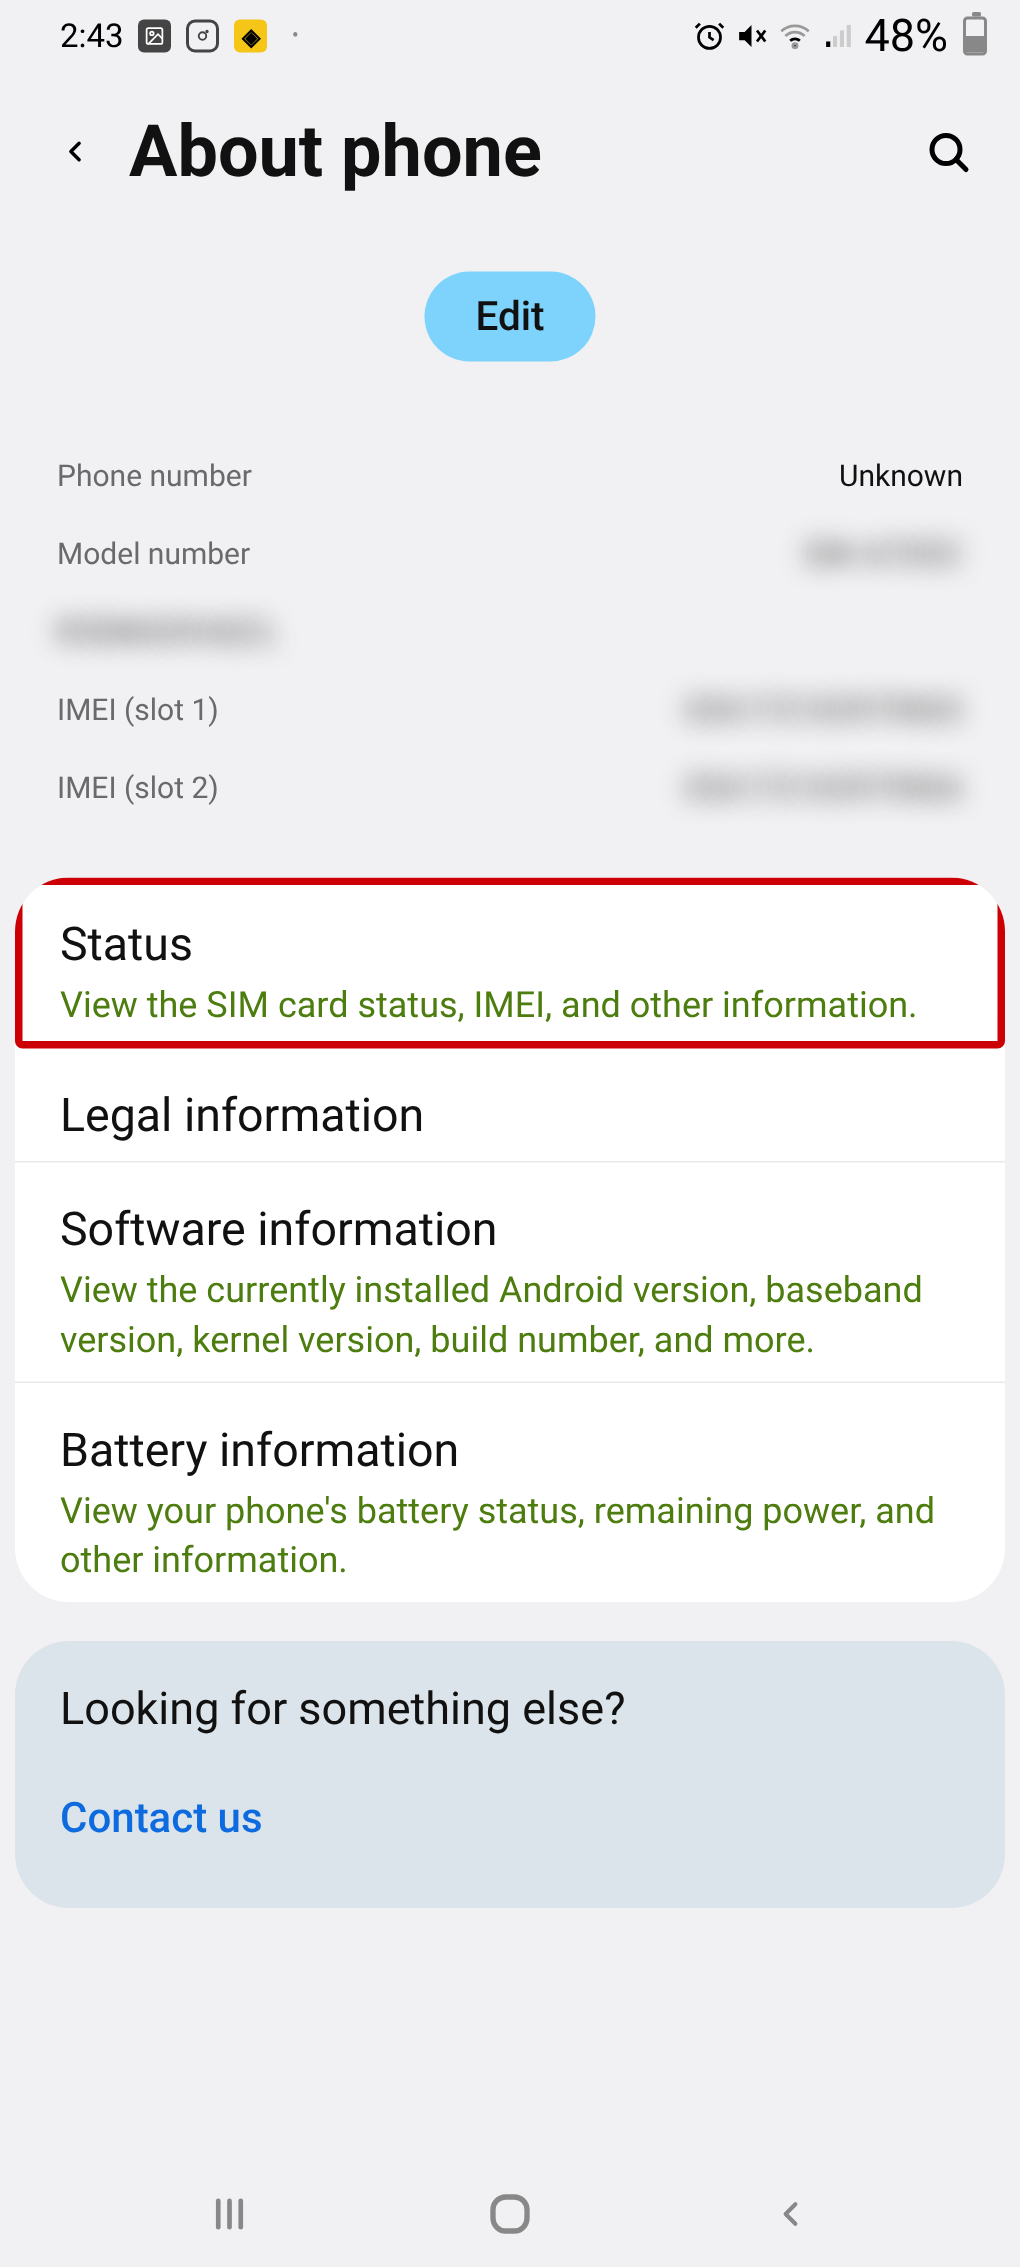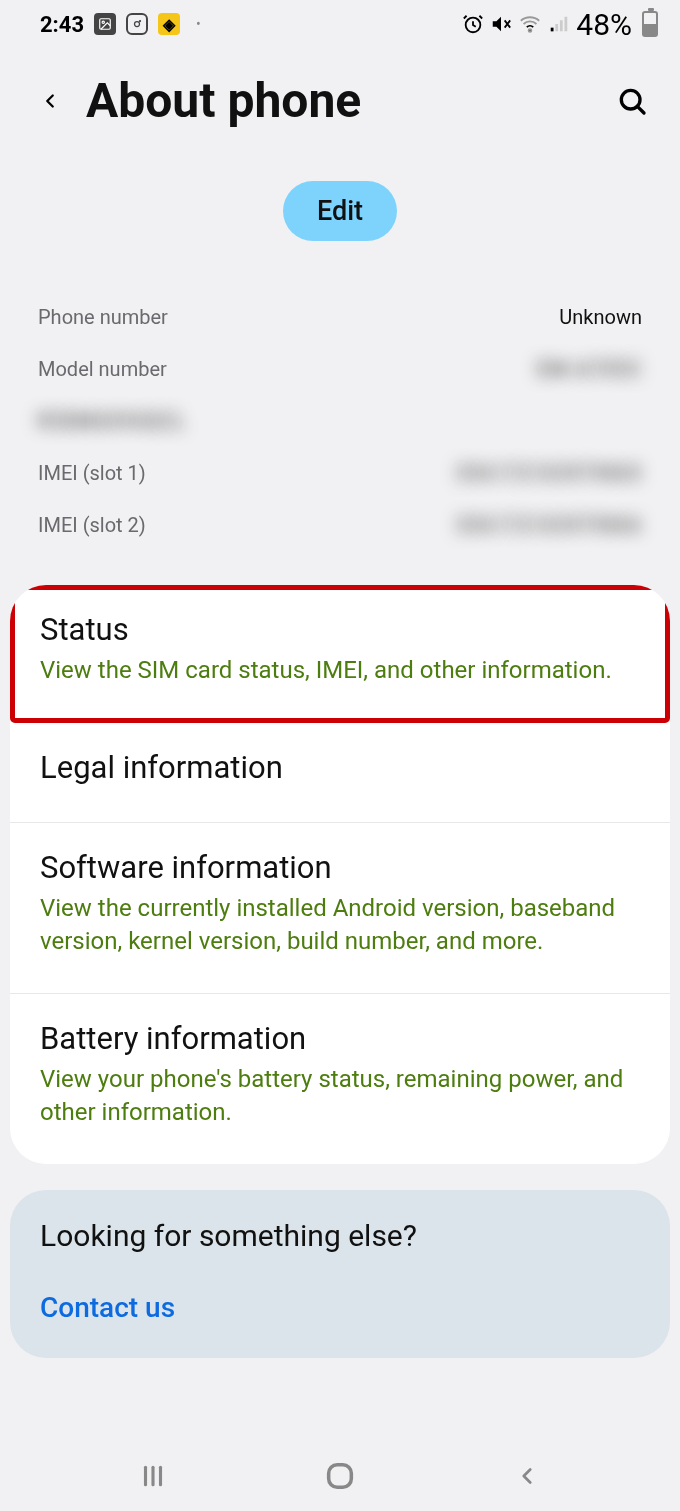--- a/index.html
+++ b/index.html
@@ -15,21 +15,21 @@
     height: 48px;
     display: flex;
     align-items: center;
     justify-content: space-between;
     padding: 0 22px 0 40px;
     font-size: 22px;
     color: #000;
   }
   .status-left { display: flex; align-items: center; gap: 10px; }
   .status-right { display: flex; align-items: center; gap: 6px; }
-  .sb-time { font-weight: 700; }
+  .sb-time { font-weight: 400; }
   .sb-icon { display: inline-flex; align-items: center; justify-content: center; }
   .sb-app-icon { width: 22px; height: 22px; border-radius: 4px; }
   .sb-app1 { background: #444; color: #fff; display:flex;align-items:center;justify-content:center;font-size:15px; }
   .sb-app2 { border: 2px solid #444; border-radius: 6px; display:flex;align-items:center;justify-content:center;font-size:14px;color:#444; }
   .sb-app3 { background: #f5c518; color: #000; display:flex;align-items:center;justify-content:center;font-size:16px;font-weight:bold; }
   .sb-dot { color: #888; font-size: 14px; padding-left: 6px; }
   .sb-batt-text { font-size: 30px; font-weight: 400; }
   .sb-batt { width: 16px; height: 26px; border: 2px solid #888; border-radius: 3px; position: relative; margin-left:4px; }
   .sb-batt::before { content:""; position:absolute; top:-5px; left:4px; width:6px; height:3px; background:#888; border-radius:1px; }
   .sb-batt-fill { position:absolute; bottom:0; left:0; right:0; height: 48%; background:#888; }
@@ -65,32 +65,32 @@
   .info-value { color: #111; }
   .info-value.blur { color: transparent; text-shadow: 0 0 16px rgba(80,80,80,0.9); letter-spacing: 1px; font-weight:600; }
 
   .card {
     background: #fff;
     border-radius: 36px;
     margin: 34px 10px 0 10px;
     overflow: hidden;
   }
   .card-item {
-    padding: 26px 30px 36px 30px;
+    padding: 26px 30px 12px 30px;
     border-bottom: 1px solid #e8e8ea;
   }
   .card-item:last-child { border-bottom: none; }
   .card-item-title { font-size: 31px; color: #111; font-weight: 400; }
   .card-item-sub { font-size: 24px; color: #4d7c0f; margin-top: 6px; line-height: 1.35; }
   .card-item.highlight { outline: 5px solid #cc0004; outline-offset: -5px; border-radius: 5px; }
 
   .card.secondary {
     background: #dbe4ea;
     margin-top: 26px;
-    padding: 28px 30px 20px 30px;
+    padding: 28px 30px 30px 30px;
   }
   .secondary-title { font-size: 30px; color: #111; margin-bottom: 24px; }
   .secondary-link { font-size: 28px; color: #0d6adf; font-weight: 500; padding: 14px 0; }
 
   .nav-bar {
     position: absolute;
     bottom: 0; left: 0; right: 0;
     height: 70px;
     display: flex;
     align-items: center;

